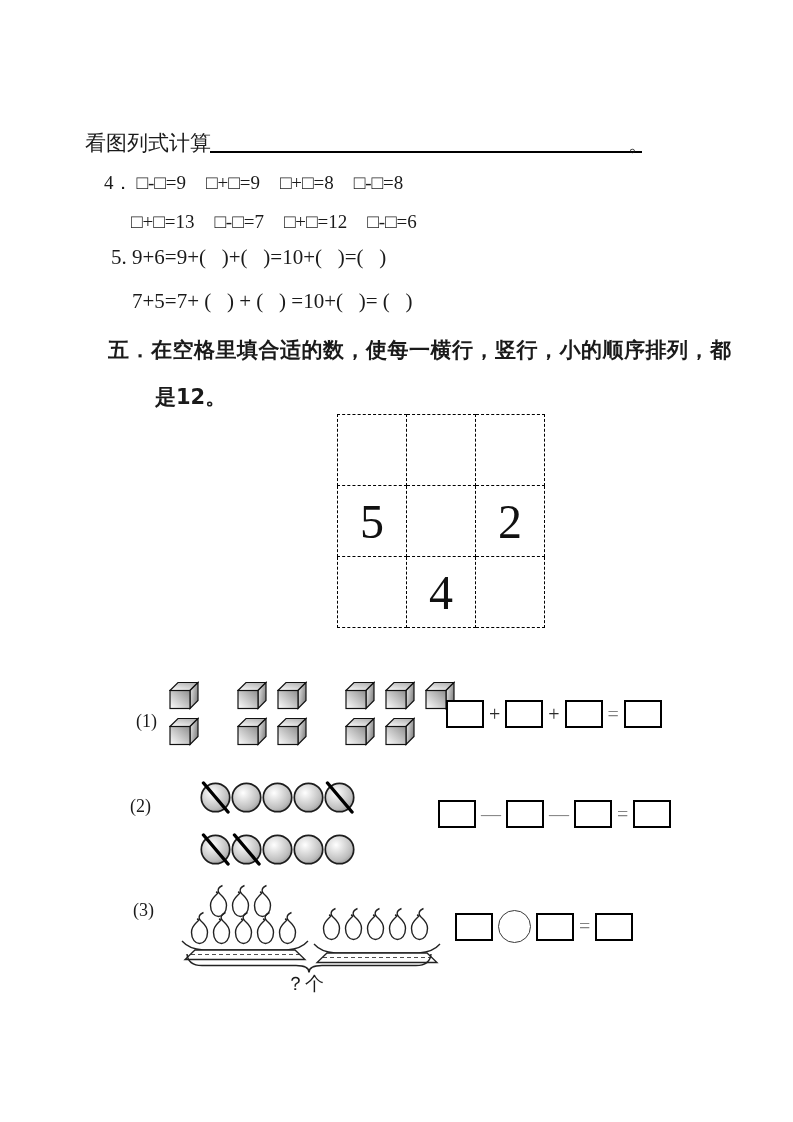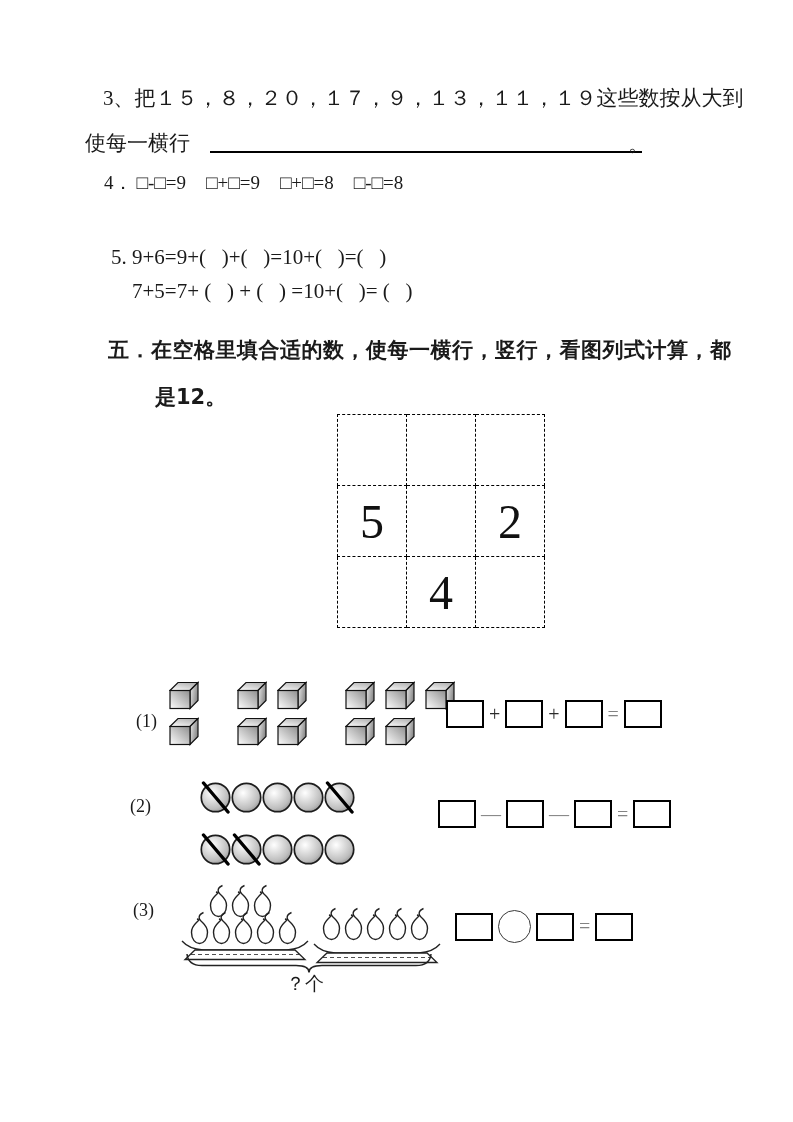--- a/index.html
+++ b/index.html
@@ -67,37 +67,42 @@
     <radialGradient id="gBall" cx="0.38" cy="0.34" r="0.78">
       <stop offset="0" stop-color="#ffffff"></stop>
         <stop offset="0.72" stop-color="#bdbdbd"></stop>
         <stop offset="1" stop-color="#8a8a8a"></stop>
     </radialGradient>
   </defs>
 </svg>
 
 <div class="page">
 
-  <div class="abs t-serif fs21" style="left:103px;top:84px">3、把１５，８，２０，１７，９，１３，１１，１９这些数按从大到</div>
-  <div class="abs t-serif fs21" style="left:85px;top:129px">使每一横行</div>
+  <div class="abs t-serif fs21" style="left:85px;top:129px">看图列式计算</div>
   <div class="blank-line" style="left:210px;top:151px;width:432px"></div>
   <div class="abs t-serif fs21" style="left:628px;top:130px">。</div>
 
   <div class="abs t-serif fs19 q4-row" style="left:104px;top:170px">
     <span class="q4-num">4．</span>
     <span class="q4-item">□-□=9</span>
     <span class="q4-item">□+□=9</span>
     <span class="q4-item">□+□=8</span>
     <span class="q4-item">□-□=8</span>
   </div>
+  <div class="abs t-serif fs19 q4-row" style="left:131px;top:211px">
+    <span class="q4-item">□+□=13</span>
+    <span class="q4-item">□-□=7</span>
+    <span class="q4-item">□+□=12</span>
+    <span class="q4-item">□-□=6</span>
+  </div>
 
   <div class="abs t-serif fs21 pre" style="left:111px;top:245px">5. 9+6=9+(   )+(   )=10+(   )=(   )</div>
-  <div class="abs t-serif fs21 pre" style="left:132px;top:279px">7+5=7+ (   ) + (   ) =10+(   )= (   )</div>
-
-  <div class="abs t-hei fs21" style="left:108px;top:336px;letter-spacing:0.5px">五．在空格里填合适的数，使每一横行，竖行，看图列式计算，都</div>
+  <div class="abs t-serif fs21 pre" style="left:132px;top:289px">7+5=7+ (   ) + (   ) =10+(   )= (   )</div>
+
+  <div class="abs t-hei fs21" style="left:108px;top:336px;letter-spacing:0.5px">五．在空格里填合适的数，使每一横行，竖行，小的顺序排列，都</div>
   <div class="abs t-hei fs21" style="left:155px;top:383px">是12。</div>
 
   <table class="magic-grid" style="left:337px;top:414px">
     <tbody>
         <tr>
       <td></td>
       <td></td>
       <td></td>
     </tr>
     <tr>

